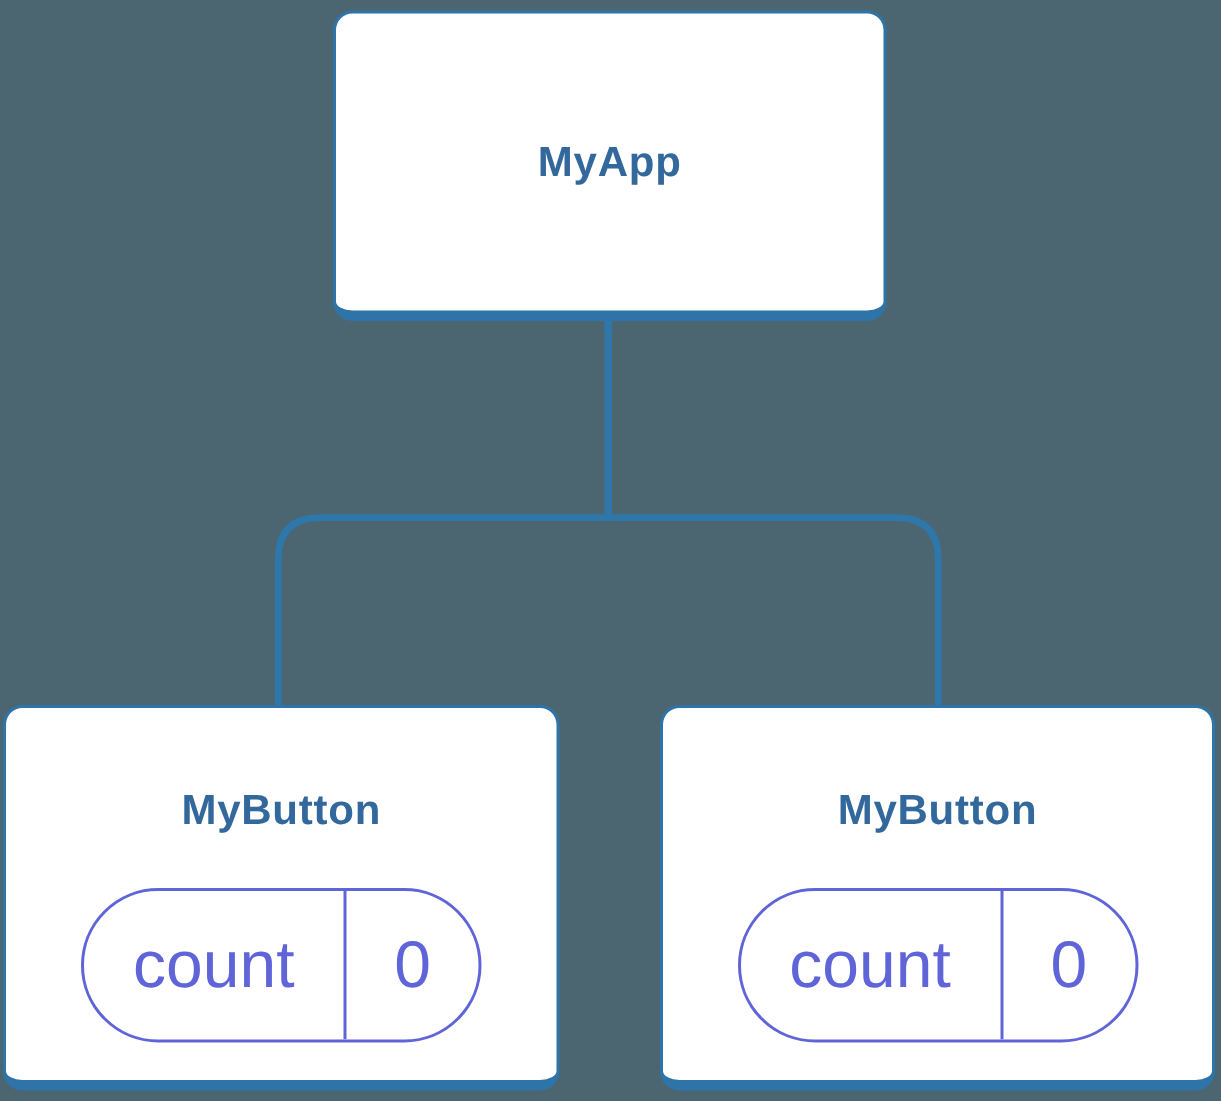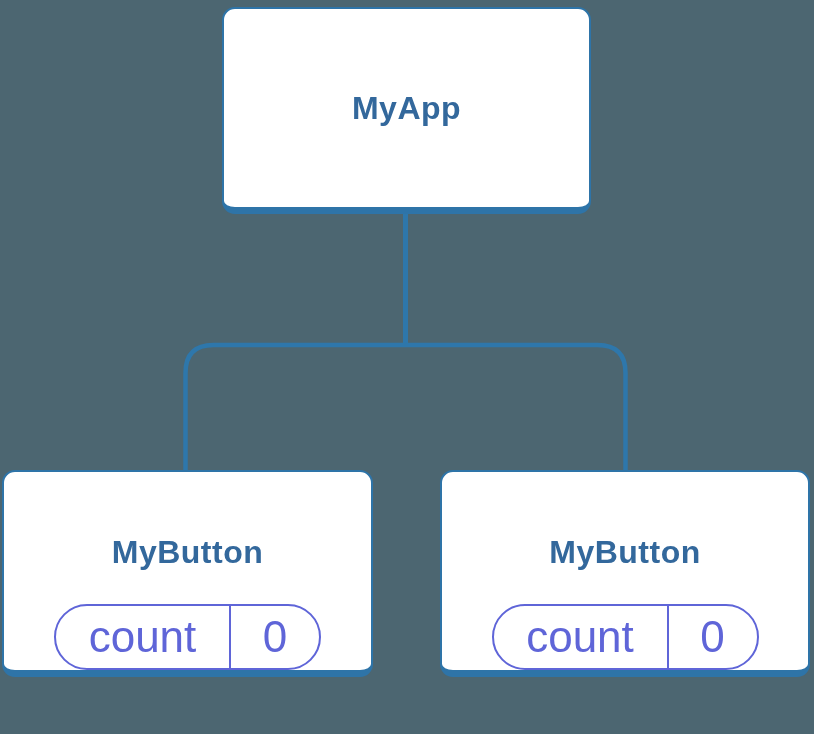--- a/index.html
+++ b/index.html
@@ -37,29 +37,29 @@
   .node-root {
     left: 222px;
     top: 7px;
     width: 369px;
     height: 207px;
     justify-content: center;
   }
   .node-child {
     top: 470px;
     width: 371px;
-    height: 207px;
-    justify-content: space-between;
-    padding-top: 58px;
+    height: 257px;
+    justify-content: flex-start;
+    padding-top: 46px;
   }
   .node-child-left  { left: 2px; }
   .node-child-right { left: 440px; width: 370px; }
   .node-label {
     color: #33689c;
-    font-size: 32px;
+    font-size: 28px;
     font-weight: 600;
     letter-spacing: 0.5px;
     line-height: 44px;
     white-space: nowrap;
   }
   .state-pill {
     box-sizing: border-box;
     margin-top: 30px;
     width: 267px;
     height: 103px;

